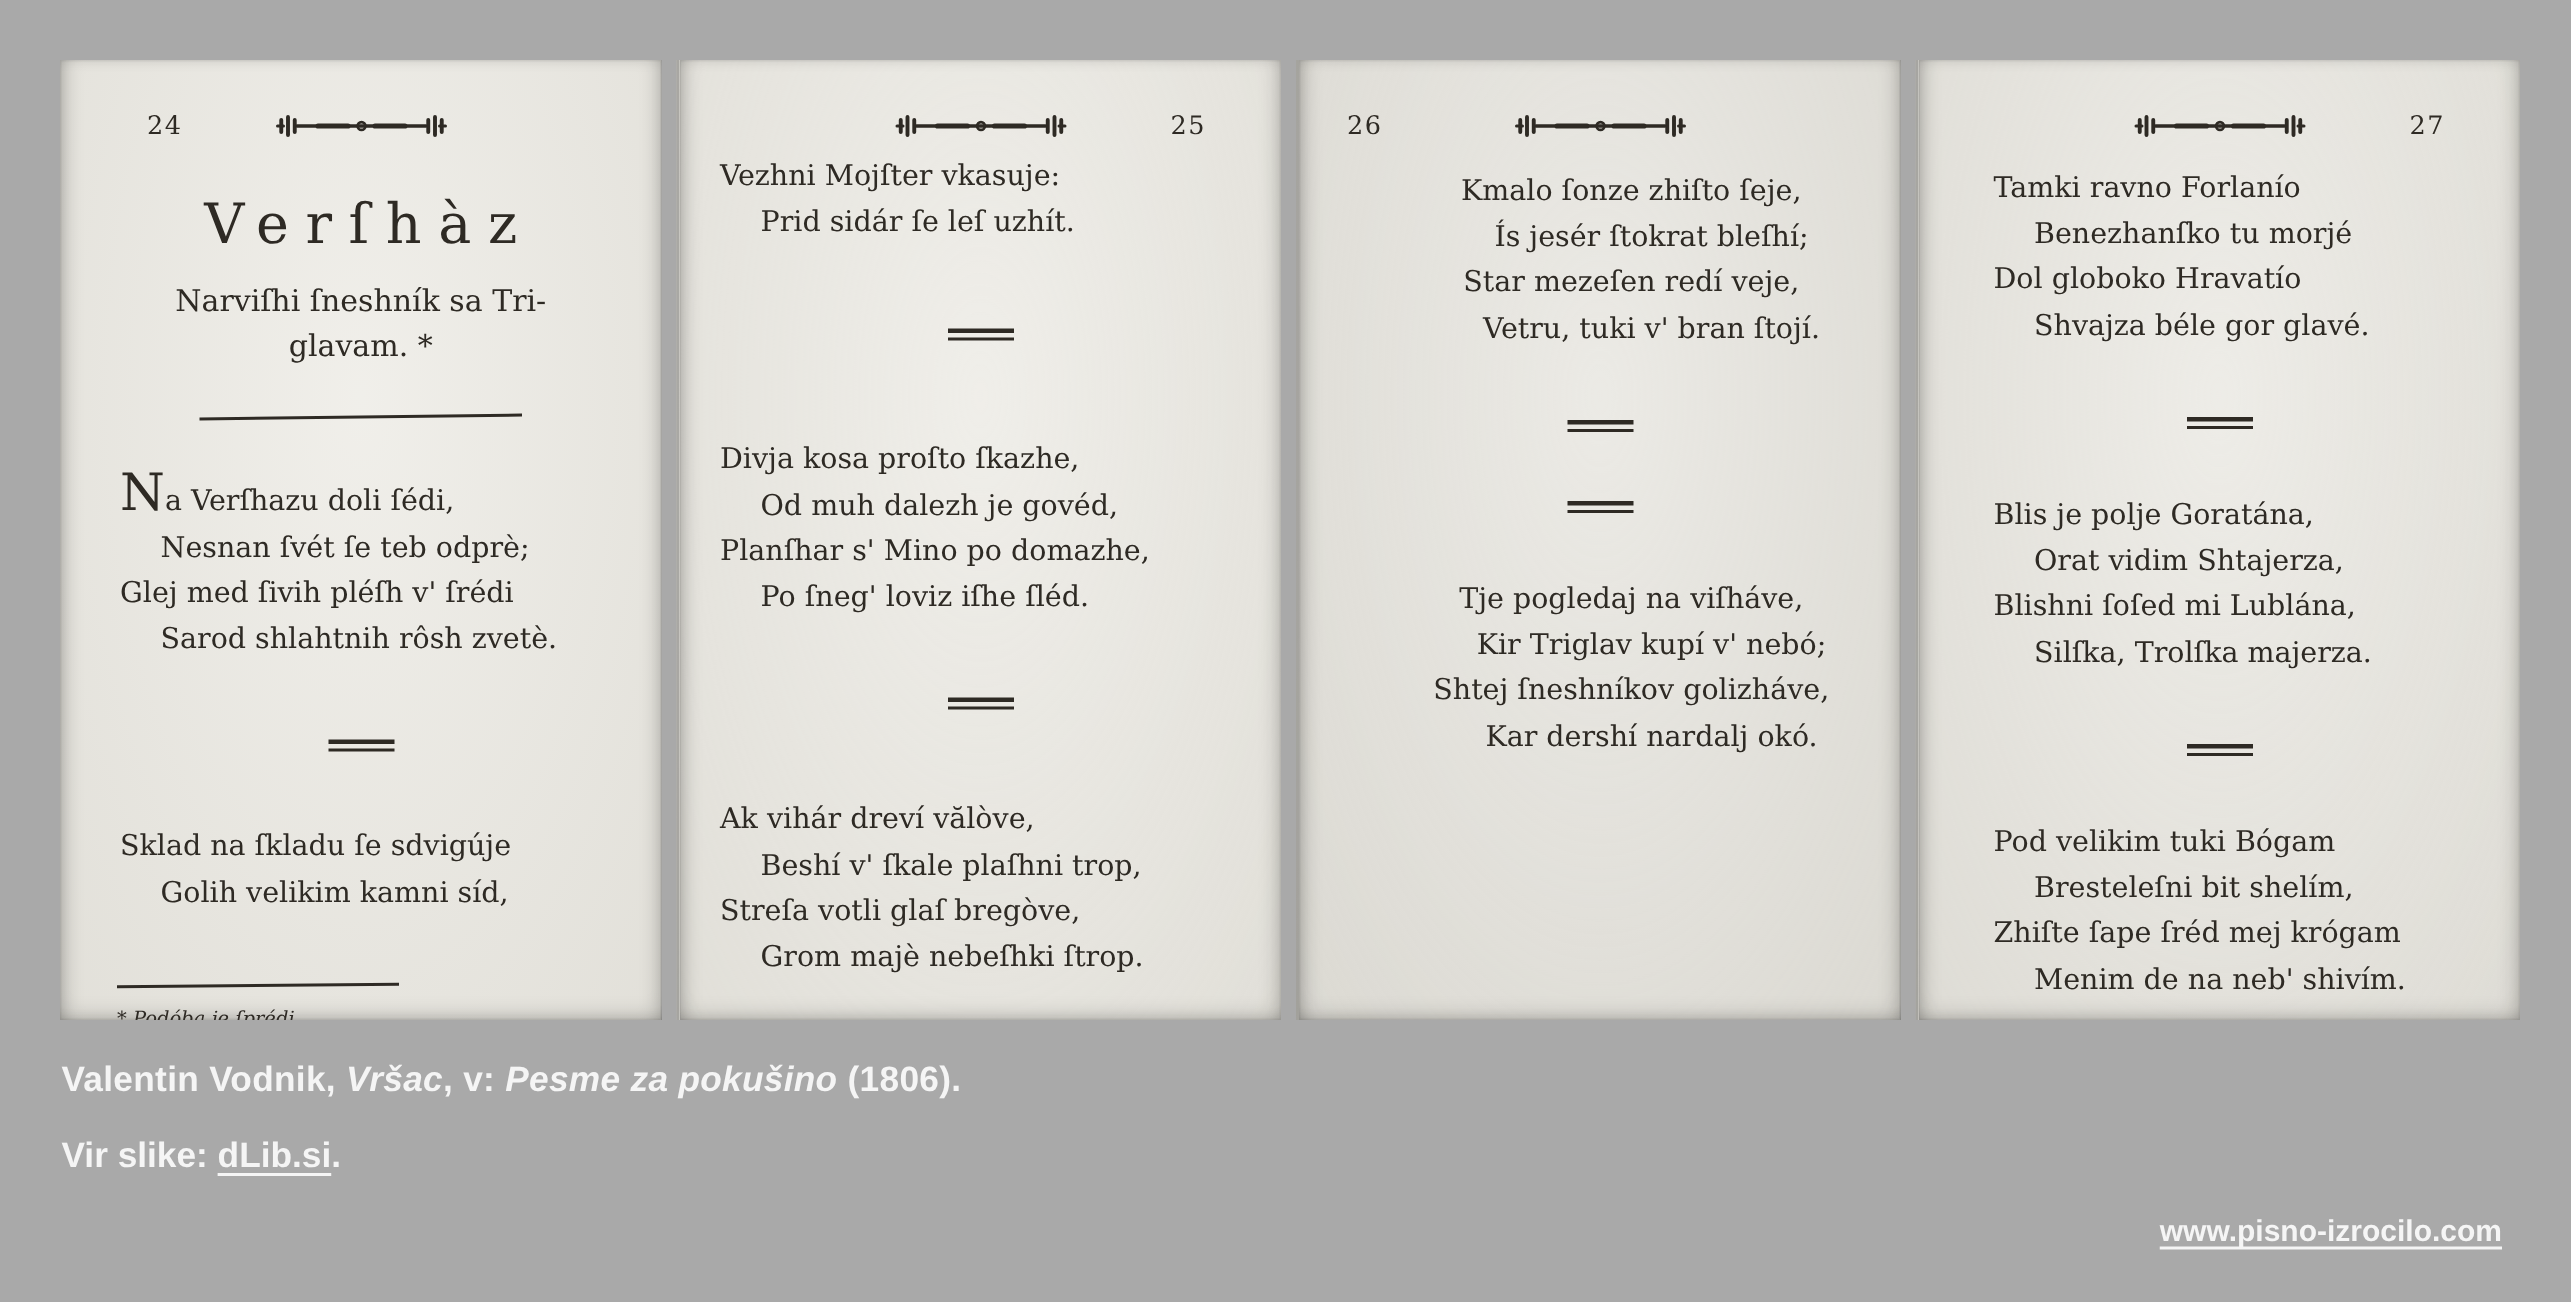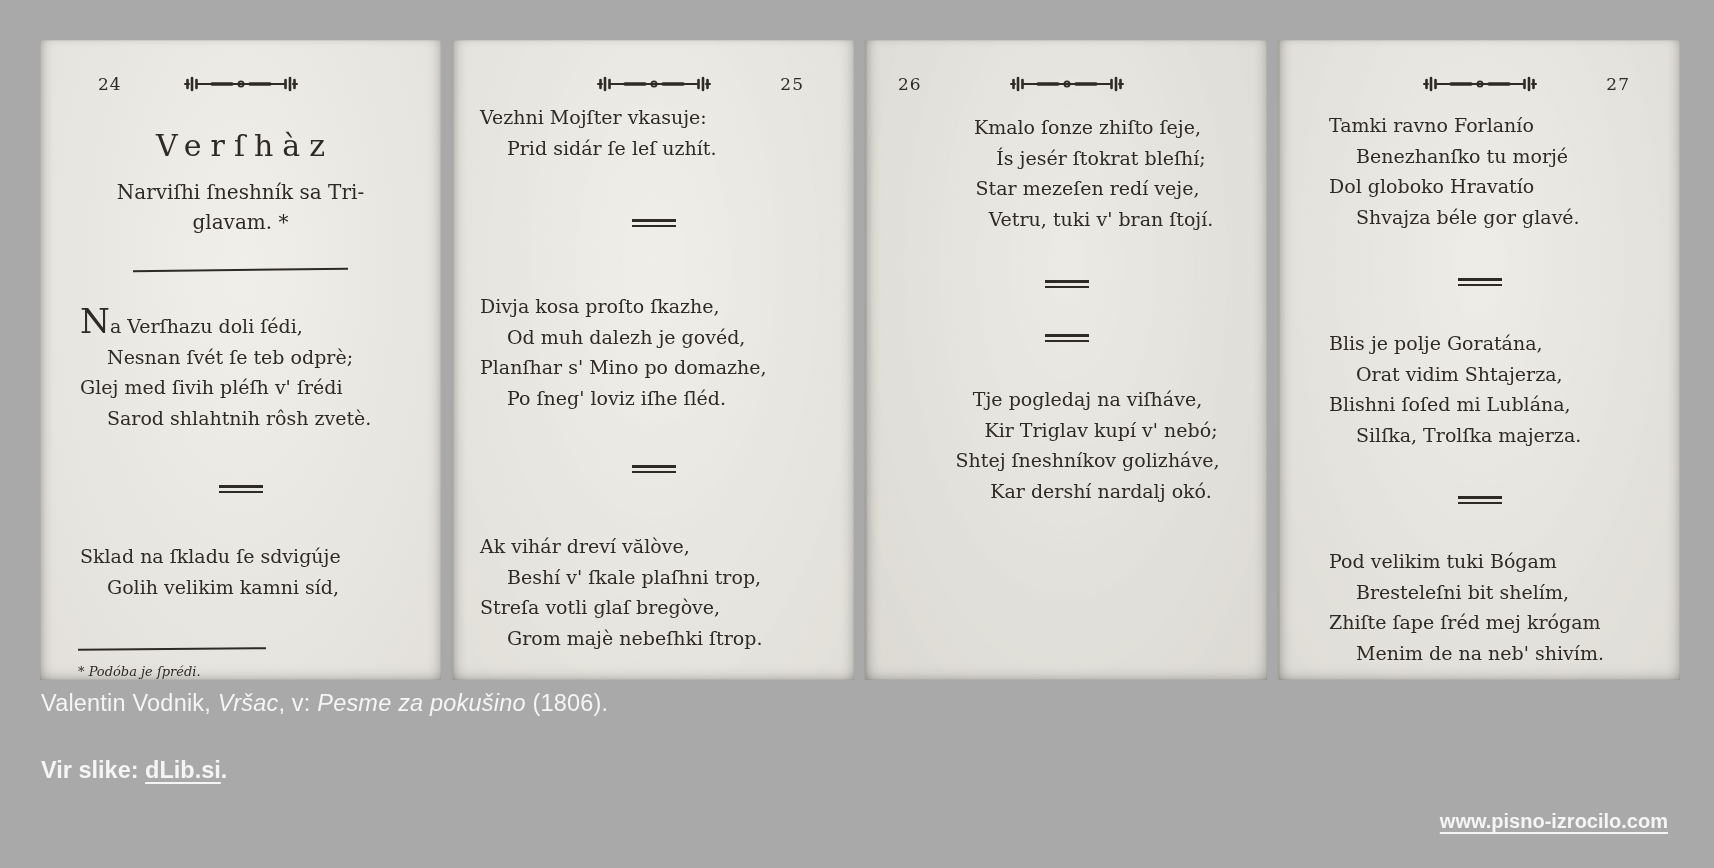--- a/index.html
+++ b/index.html
@@ -50,21 +50,21 @@
   .pgnum{font-size:17px;letter-spacing:1px;}
   .pgnum-left{justify-self:start;padding-left:34px;}
   .pgnum-right{justify-self:end;padding-right:26px;}
   .p3 .pgnum-left{padding-left:8px;}
   .ornament{display:inline-flex;align-items:center;justify-content:center;}
   .ornament svg{display:block;}
 
   .title{
     margin:34px 0 0 0;
     text-align:center;
-    font-size:30px;font-weight:normal;
+    font-size:37px;font-weight:normal;
     letter-spacing:0.30em;text-indent:0.30em;
   }
   .subtitle{
     margin-top:14px;text-align:center;
     font-size:20px;line-height:30px;
   }
   .head-rule{
     width:215px;margin:32px auto 0 auto;
     border-top:2px solid var(--ink);
     transform:rotate(-0.7deg);
@@ -94,22 +94,22 @@
     width:188px;margin:46px 0 0 14px;
     border-top:2px solid var(--ink);
     transform:rotate(-0.5deg);
   }
   .footnote{
     margin:14px 0 0 14px;
     font-style:italic;font-size:13px;
   }
 
   .caption-line1{
-    position:absolute;left:41px;top:690px;
-    font-size:23.5px;font-weight:normal;color:var(--caption-text);
+    position:absolute;left:41px;top:706px;
+    font-size:23.5px;font-weight:bold;color:var(--caption-text);
     letter-spacing:0.2px;
     text-align:center;
   }
   .caption-line2{
     position:absolute;left:41px;top:757px;
     font-size:23.5px;font-weight:bold;color:var(--caption-text);
   }
   .it{font-style:italic;}
   .caption-link{
     color:var(--caption-text);

